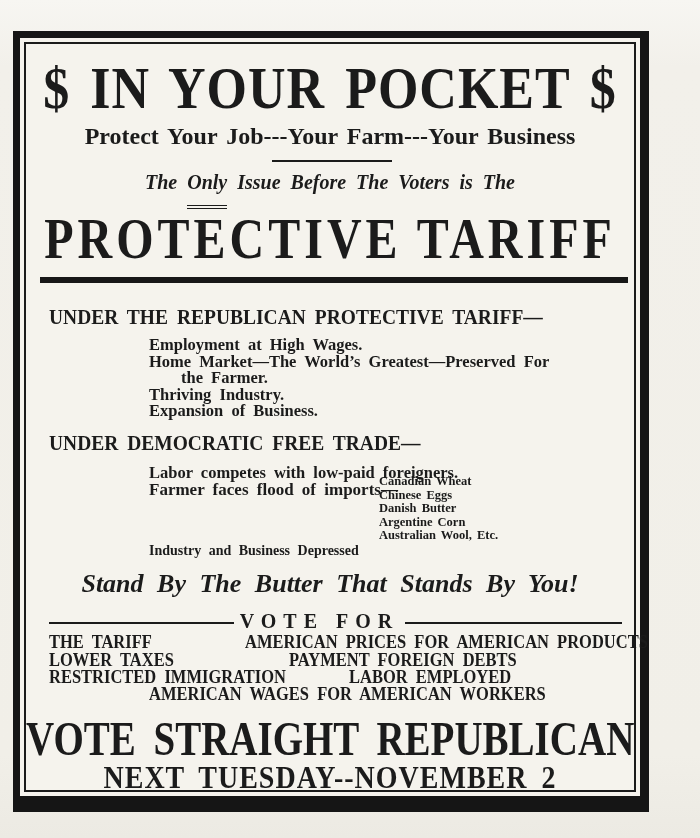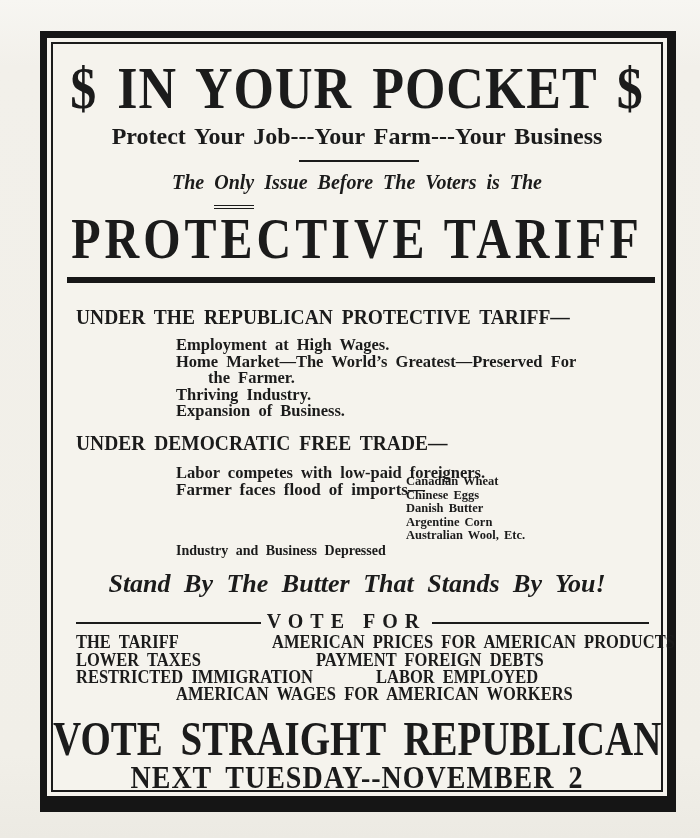--- a/index.html
+++ b/index.html
@@ -12,21 +12,21 @@
     position: relative;
     -webkit-font-smoothing: antialiased;
   }
   .page {
     position: absolute; inset: 0;
     background: linear-gradient(180deg, #f7f6f2 0%, #f2f0ea 8%, #f1efe8 90%, #eceae3 100%);
   }
   
   .poster {
     position: absolute;
-    left: 40px; top: 31px;
+    left: 13px; top: 31px;
     width: 636px; height: 781px;
     box-sizing: border-box;
     border: 7px solid #151515;
     border-right-width: 9px;
     border-bottom-width: 16px;
     background: #f5f3ed;
   }
   .inner {
     position: absolute;
     inset: 4px;

